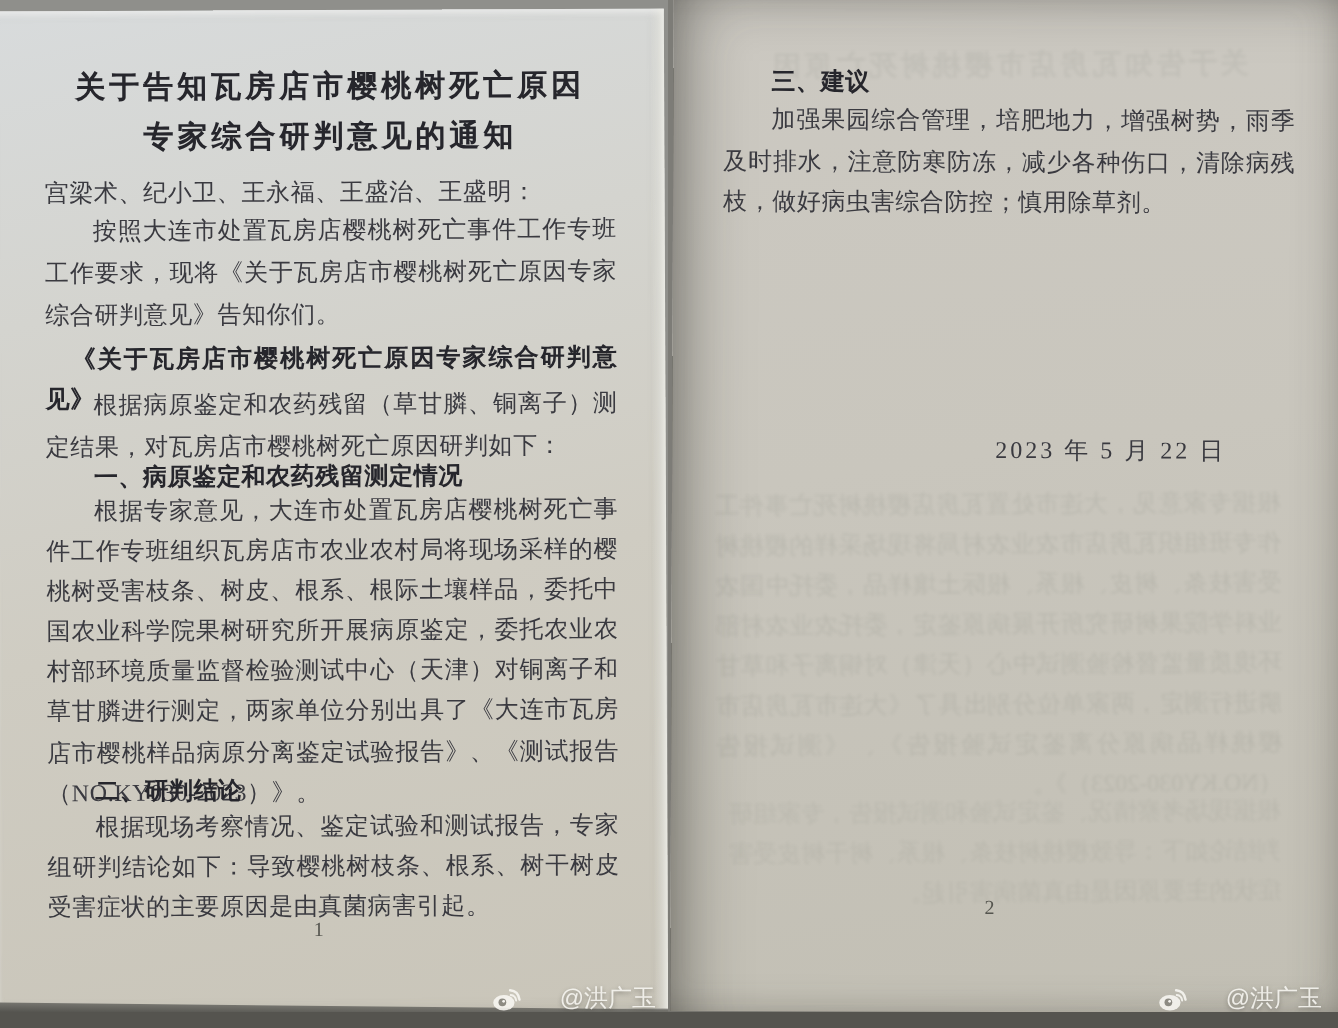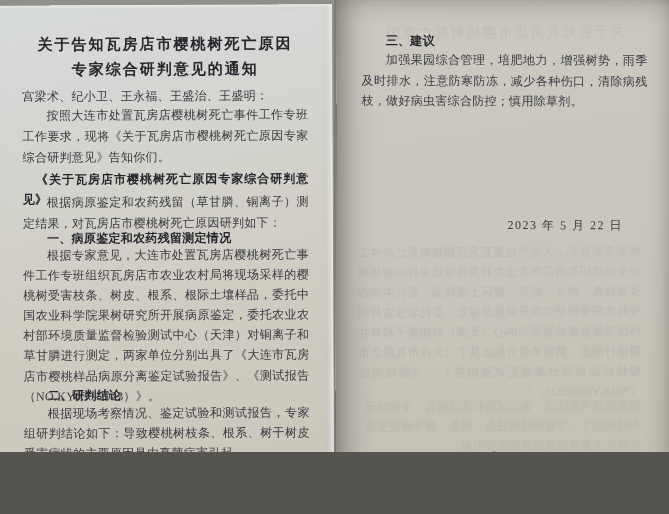--- a/index.html
+++ b/index.html
@@ -1,16 +1,16 @@
 <!DOCTYPE html>
 <html><head>
 <meta charset="utf-8">
 <style>
   html,body{margin:0;padding:0;background:#55544f;}
-  .strip{position:relative;width:669px;height:452px;overflow:hidden;
+  .strip{position:relative;width:669px;height:506px;overflow:hidden;
          font-family:"Liberation Serif","DejaVu Serif",serif;color:#3a3a40;}
   .photo{position:absolute;top:0;height:514px;overflow:hidden;}
   .photo-left{left:0;width:334px;background:#8f8f8b;}
   .photo-right{left:334px;width:335px;background:#7d7c77;}
 
   .paper{position:absolute;overflow:hidden;}
   .paper1{left:-2px;top:5px;right:1px;bottom:9px;
     background:linear-gradient(168deg,#d8dbdc 0%,#d4d4cf 28%,#cfccc2 58%,#c9c5b9 100%);
     box-shadow:inset 0 2px 3px rgba(255,255,255,.6), inset -3px 0 6px rgba(120,118,110,.25);
     transform:rotate(-0.25deg);}
@@ -44,21 +44,21 @@
   .sec1{top:240px;line-height:20.1px;}
   .h-sec2{top:380px;}
   .sec2{top:398px;}
   .pagenum{position:absolute;font-size:10px;color:#55554f;letter-spacing:0;}
   .pn1{left:158px;top:455px;}
   .pn2{left:157px;top:451px;}
 
   .h-sec3{top:33px;}
   .sec3{top:52px;line-height:20.6px;}
   .signature{top:196px;text-align:right;text-align-last:right;right:56px;left:60px;letter-spacing:1px;}
-  .dateline{top:217px;text-align:right;text-align-last:right;right:48px;left:60px;letter-spacing:1.5px;}
+  .dateline{top:217px;text-align:right;text-align-last:right;right:58px;left:60px;letter-spacing:1.5px;}
 
   
   .bleed{position:absolute;transform:scaleX(-1) rotate(.6deg);opacity:.10;
          filter:blur(.7px);color:#4e554c;pointer-events:none;}
   .bleed-title{top:26px;left:40px;right:40px;font-size:14px;font-weight:bold;
                text-align:center;letter-spacing:2px;opacity:.07;}
   .bleed-body{top:244px;left:22px;right:30px;font-size:12px;line-height:20px;
               text-align:justify;}
   .bleed-body2{top:398px;left:22px;right:30px;font-size:12px;line-height:20px;opacity:.08;}
 

